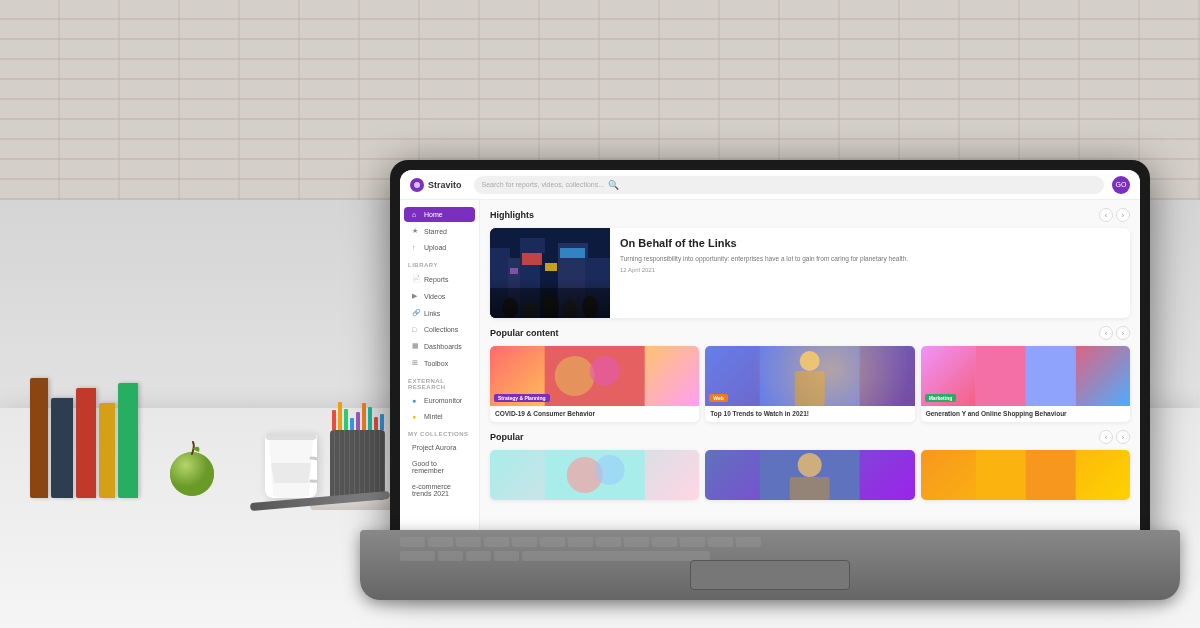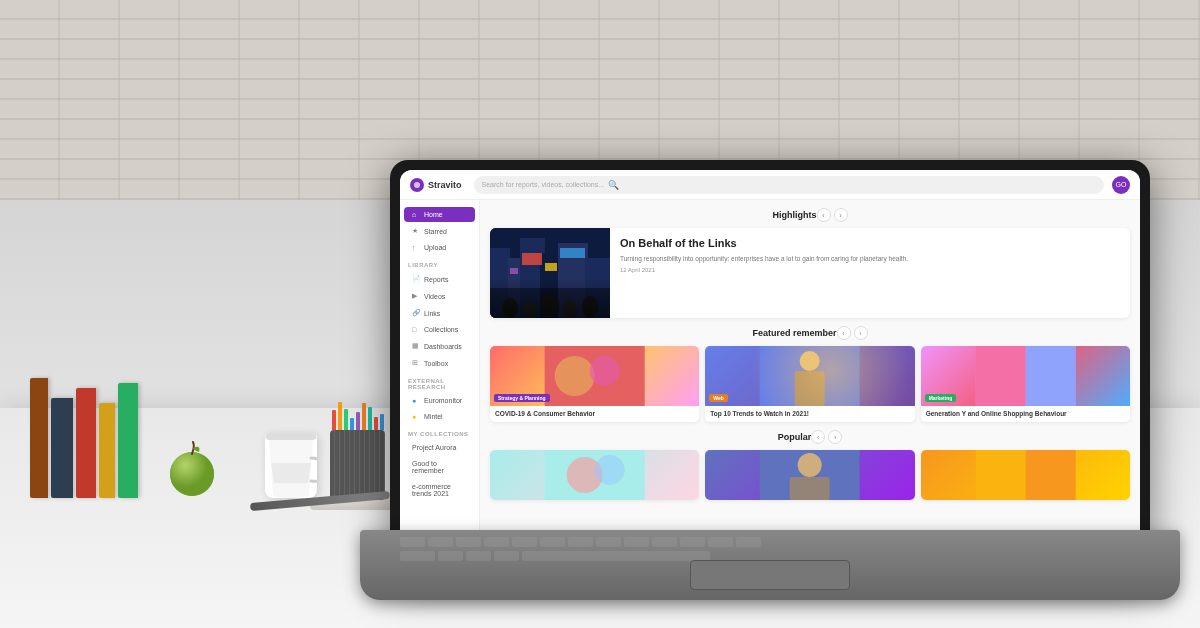--- a/index.html
+++ b/index.html
@@ -258,21 +258,21 @@
       flex: 1;
       overflow-y: auto;
       padding: 8px 10px;
       background: #f9f9f9;
     }
 
     
     .section-header {
       display: flex;
       align-items: center;
-      justify-content: center;
+      justify-content: space-between;
       margin-bottom: 6px;
     }
 
     .section-title {
       font-size: 9px;
       font-weight: 700;
       color: #222;
     }
 
     .nav-arrows {
@@ -761,21 +761,21 @@
                   </svg>
                 </div>
                 <div class="highlight-content">
                   <div class="highlight-title">On Behalf of the Links</div>
                   <div class="highlight-description">Turning responsibility into opportunity: enterprises have a lot to gain from caring for planetary health.</div>
                   <div class="highlight-date">12 April 2021</div>
                 </div>
               </div>
 
               <div class="section-header">
-                <span class="section-title">Featured remember</span>
+                <span class="section-title">Popular content</span>
                 <div class="nav-arrows">
                   <div class="nav-arrow">‹</div>
                   <div class="nav-arrow">›</div>
                 </div>
               </div>
 
               <div class="featured-grid">
 
                 <div class="content-card">
                   <div class="card-image card-image-consumer">

